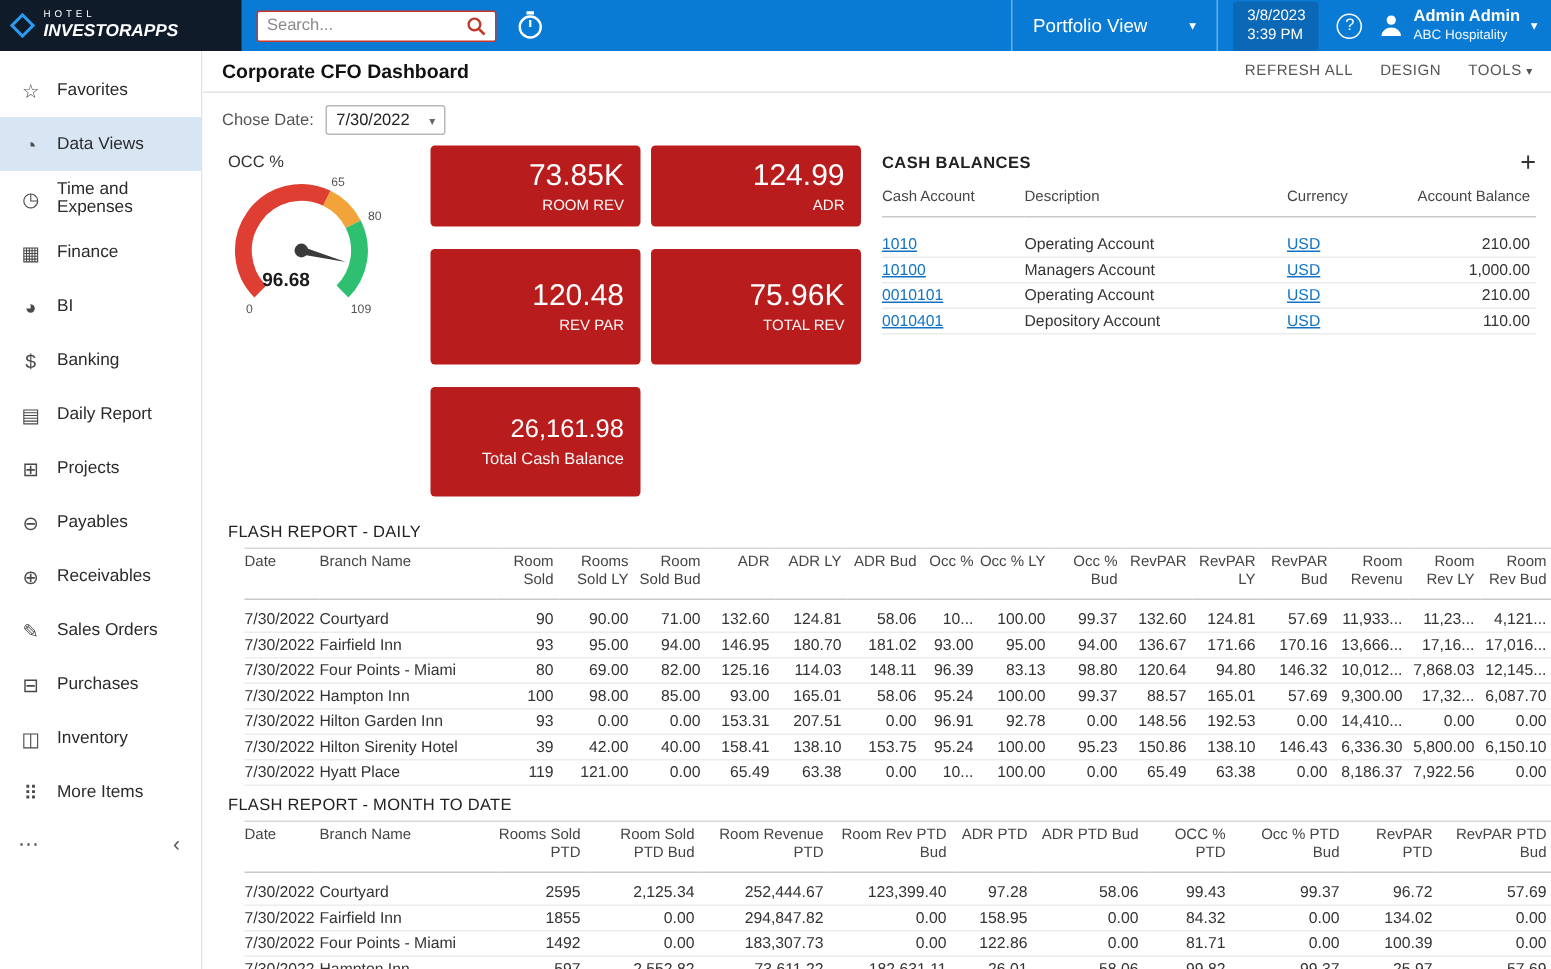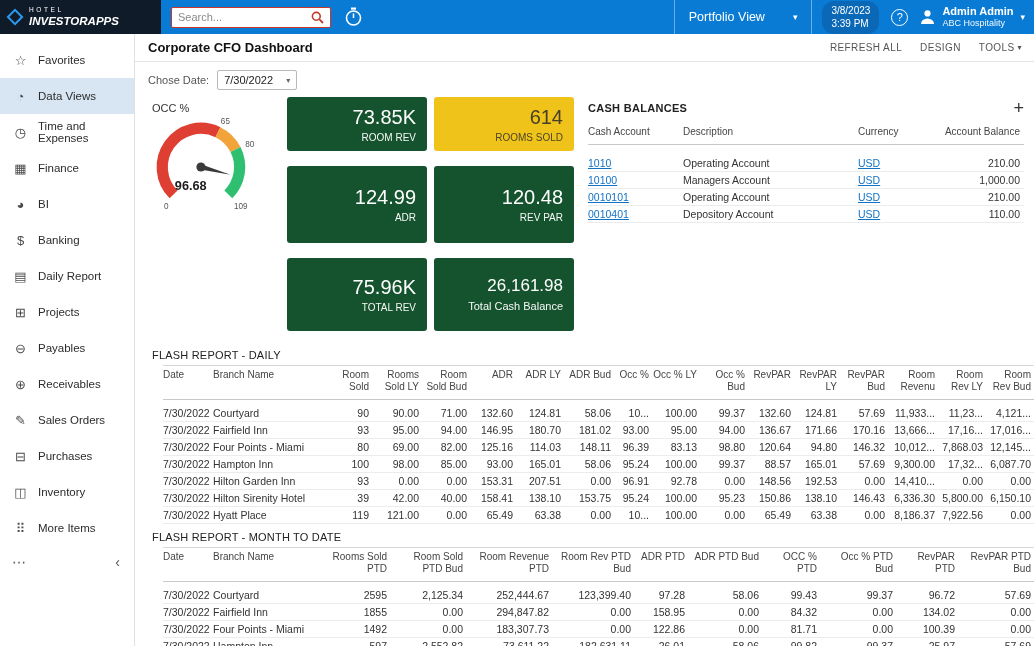--- a/index.html
+++ b/index.html
@@ -20,21 +20,21 @@
           border-radius:2px;display:flex;align-items:center;padding:0 6px;gap:4px}
   .search input{border:0;outline:0;flex:1;min-width:0;font-size:11px;color:#444;
                 font-family:"Liberation Sans",sans-serif}
   .search input::placeholder{color:#8a8a8a}
   .timer-btn{margin-left:13px;display:flex;align-items:center;cursor:pointer}
   .tb-right{margin-left:auto;display:flex;align-items:center;height:34px}
   .portfolio{display:flex;align-items:center;gap:28px;padding:0 14px;height:34px;
              border-left:1px solid rgba(255,255,255,.4);border-right:1px solid rgba(255,255,255,.4);
              color:#fff;font-size:12.5px;cursor:pointer}
   .chev{font-size:9px;color:#fff}
-  .datetime{margin-left:10px;background:#0a68b6;border-radius:12px;padding:3px 9px;
+  .datetime{margin-left:10px;background:#0a68b6;border-radius:2px;padding:3px 9px;
             color:#fff;font-size:10px;line-height:1.35;cursor:pointer}
   .help{width:17px;height:17px;border:1.5px solid #fff;border-radius:50%;color:#fff;font-size:11px;
         display:flex;align-items:center;justify-content:center;margin:0 12px;cursor:pointer;flex:none}
   .user{display:flex;align-items:center;gap:7px;color:#fff;padding-right:9px;cursor:pointer}
   .user-name{font-size:11px;font-weight:700;line-height:1.2}
   .user-org{font-size:9px;line-height:1.2;opacity:.95}
 
   
   .sidebar{position:absolute;left:0;top:34px;width:135px;height:612px;background:#fff;
            border-right:1px solid #e1e1e1;display:flex;flex-direction:column;padding-top:8px}
@@ -66,29 +66,29 @@
   .gauge-label{font-size:11px;color:#333;margin:0 0 2px 2px}
   .gauge{width:108px;height:102px}
   .gauge-value{font-size:12.5px;font-weight:700;fill:#1c1c1c;text-anchor:middle}
   .gtick{font-size:8px;fill:#555;text-anchor:middle}
 
   .kpi-grid{position:absolute;left:152px;top:63px;display:grid;
             grid-template-columns:140px 140px;grid-template-rows:54px 77px 73px;
             column-gap:7px;row-gap:15px}
   .tile{border-radius:3px;display:flex;flex-direction:column;justify-content:center;
         align-items:flex-end;padding-right:11px;color:#fff}
-  .tile.green{background:#14532d}
+  .tile.green{background:#b91c1c}
   .tile.yellow{background:#efc319;color:#474026}
   .tile-value{font-size:20px;font-weight:500;line-height:1.1}
   .tile-label{font-size:10px;margin-top:4px;opacity:.96}
   .tile.wide .tile-value{font-size:17px}
   .tile.wide .tile-label{font-size:11px}
 
   .cash-panel{position:absolute;left:453px;top:68px;width:436px}
-  .cash-header{display:flex;align-items:flex-start}
+  .cash-header{display:flex;align-items:center}
   .cash-title{font-size:11px;font-weight:700;color:#222;letter-spacing:.3px}
   .add-icon{margin-left:auto;font-size:18px;font-weight:300;color:#333;line-height:13px;cursor:pointer}
   .cash-table-wrap{margin-top:8px}
 
   .section-title{position:absolute;left:17px;font-size:11px;font-weight:400;color:#222;
                  letter-spacing:.2px}
   .table-wrap{position:absolute;left:28px;width:880px}
 
   table.grid{border-collapse:collapse;table-layout:fixed}
   .grid th{font-size:10px;font-weight:400;color:#454545;text-align:left;vertical-align:top;
@@ -255,24 +255,20 @@
         <text x="74" y="8" class="gtick">65</text>
         <text x="98" y="30" class="gtick">80</text>
         <text x="89" y="91" class="gtick">109</text>
       </svg>
     </div>
 
     <div class="kpi-grid">
         <div class="tile green">
           <div class="tile-value">73.85K</div>
           <div class="tile-label">ROOM REV</div>
-        </div>
-        <div class="tile yellow">
-          <div class="tile-value">614</div>
-          <div class="tile-label">ROOMS SOLD</div>
         </div>
         <div class="tile green">
           <div class="tile-value">124.99</div>
           <div class="tile-label">ADR</div>
         </div>
         <div class="tile green">
           <div class="tile-value">120.48</div>
           <div class="tile-label">REV PAR</div>
         </div>
         <div class="tile green">

